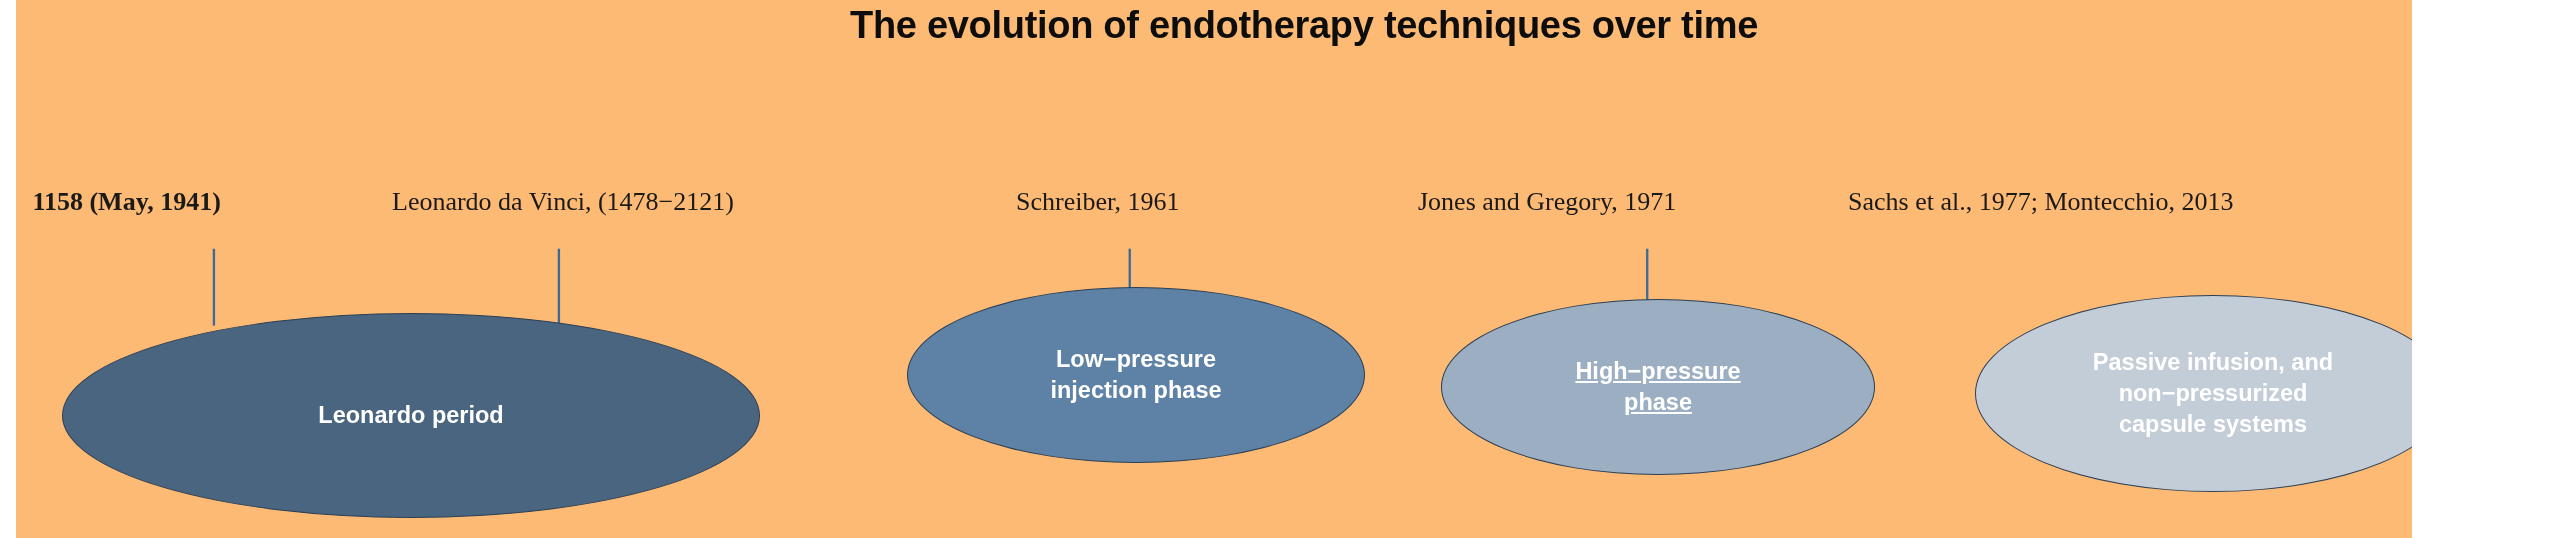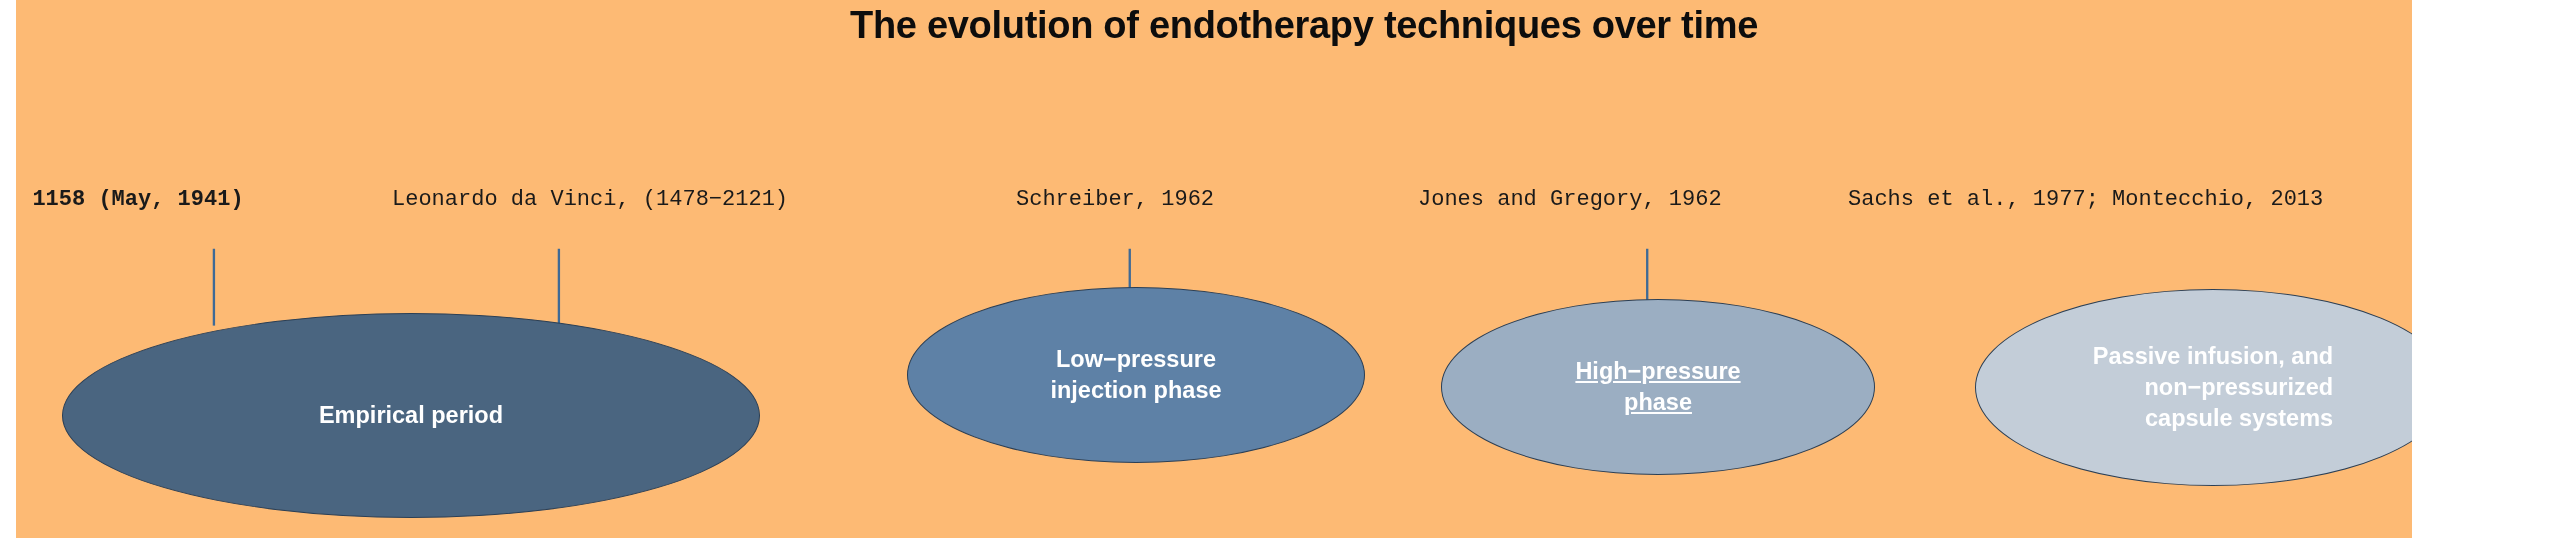--- a/index.html
+++ b/index.html
@@ -40,24 +40,24 @@
     left: 0;
     top: 0;
     width: 2576px;
     height: 538px;
     pointer-events: none;
   }
 
   
   .event-label {
     position: absolute;
-    font-size: 22px;
+    font-size: 26px;
     color: #1a1a1a;
     white-space: nowrap;
-    font-family: Liberation Mono, monospace;
+    font-family: Liberation Serif, serif;
     line-height: 1;
   }
 
   
   .phase-ellipse {
     position: absolute;
     border-radius: 50%;
     border: 1.2px solid #2b3f55;
     display: flex;
     align-items: center;
@@ -95,34 +95,34 @@
         <line x1="337" y1="424" x2="337" y2="555" stroke="#3E6A96" stroke-width="4"></line>
         <line x1="925" y1="424" x2="925" y2="555" stroke="#3E6A96" stroke-width="4"></line>
         <line x1="1898" y1="424" x2="1898" y2="532" stroke="#3E6A96" stroke-width="4"></line>
         <line x1="2780" y1="424" x2="2780" y2="532" stroke="#3E6A96" stroke-width="4"></line>
       </g>
   </svg>
 
   <div id="event-labels">
       <div class="event-label" style="left: 16.4px; top: 189px; color: rgb(26, 26, 26); font-weight: 600;">1158 (May, 1941)</div>
       <div class="event-label" style="left: 376px; top: 189px; color: rgb(26, 26, 26);">Leonardo da Vinci, (1478−2121)</div>
-      <div class="event-label" style="left: 1000px; top: 189px; color: rgb(26, 26, 26);">Schreiber, 1962</div>
-      <div class="event-label" style="left: 1402px; top: 189px; color: rgb(26, 26, 26);">Jones and Gregory, 1962</div>
+      <div class="event-label" style="left: 1000px; top: 189px; color: rgb(26, 26, 26);">Schreiber, 1961</div>
+      <div class="event-label" style="left: 1402px; top: 189px; color: rgb(26, 26, 26);">Jones and Gregory, 1971</div>
       <div class="event-label" style="left: 1832px; top: 189px; color: rgb(26, 26, 26);">Sachs et al., 1977; Montecchio, 2013</div>
     </div>
 
   <div id="phase-ellipses">
       <div class="phase-ellipse" style="left: 46px; top: 313px; width: 698px; height: 205px; background: rgb(74, 101, 128); border-color: rgb(43, 63, 85);">
-        <div class="phase-label" style="color: rgb(255, 255, 255);">Empirical period</div>
+        <div class="phase-label" style="color: rgb(255, 255, 255);">Leonardo period</div>
       </div>
       <div class="phase-ellipse" style="left: 891px; top: 287px; width: 458px; height: 176px; background: rgb(94, 129, 166); border-color: rgb(43, 63, 85);">
         <div class="phase-label" style="color: rgb(255, 255, 255);">Low−pressure<br>injection phase</div>
       </div>
       <div class="phase-ellipse" style="left: 1425px; top: 299px; width: 434px; height: 176px; background: rgb(155, 174, 194); border-color: rgb(43, 63, 85);">
         <div class="phase-label" style="color: rgb(255, 255, 255); text-decoration: underline;">High−pressure<br>phase</div>
       </div>
-      <div class="phase-ellipse" style="left: 1959px; top: 289px; width: 476px; height: 197px; background: rgb(195, 205, 216); border-color: rgb(43, 63, 85); text-align: right;">
+      <div class="phase-ellipse" style="left: 1959px; top: 295px; width: 476px; height: 197px; background: rgb(195, 205, 216); border-color: rgb(43, 63, 85);">
         <div class="phase-label" style="color: rgb(255, 255, 255);">Passive infusion, and<br>non−pressurized<br>capsule systems</div>
       </div>
     </div>
 
 </div>
 
 
 </body></html>

